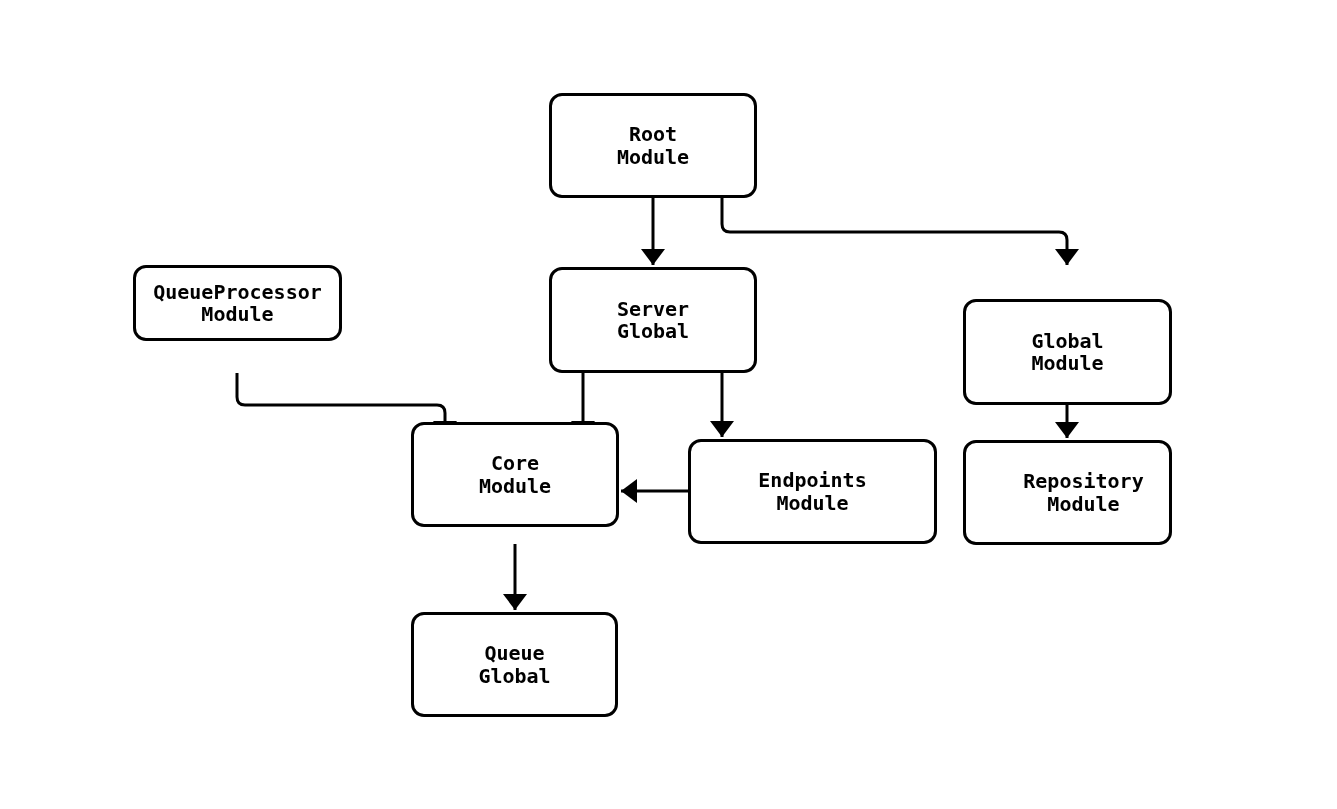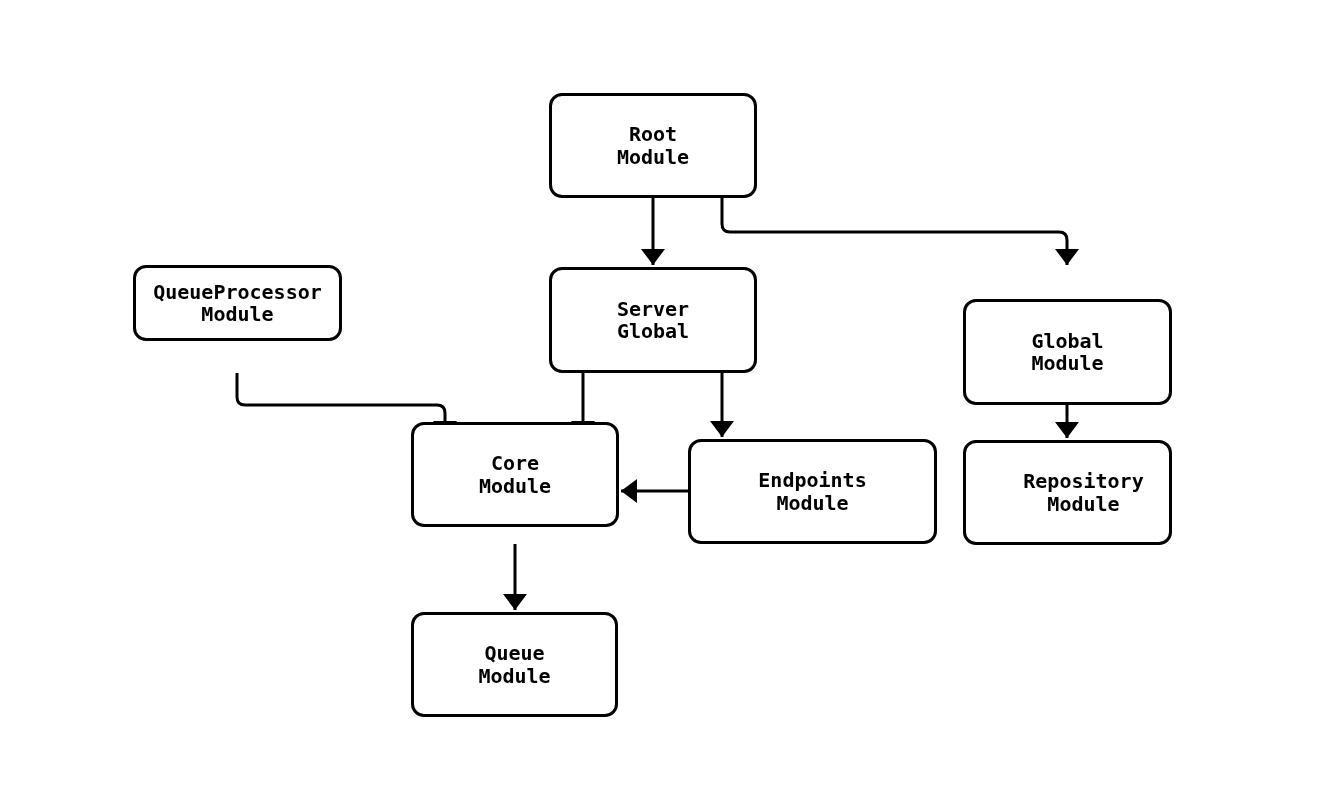--- a/index.html
+++ b/index.html
@@ -99,16 +99,16 @@
 Module</span>
   </div>
 
   <div class="node" style="left:963px; top:440px; width:209px; height:105px;padding-left:32px;">
     <span class="node-label">Repository
 Module</span>
   </div>
 
   <div class="node" style="left:411px; top:612px; width:207px; height:105px;">
     <span class="node-label">Queue
-Module</span>
+Global</span>
   </div>
 
 </div>
 
 </body></html>

